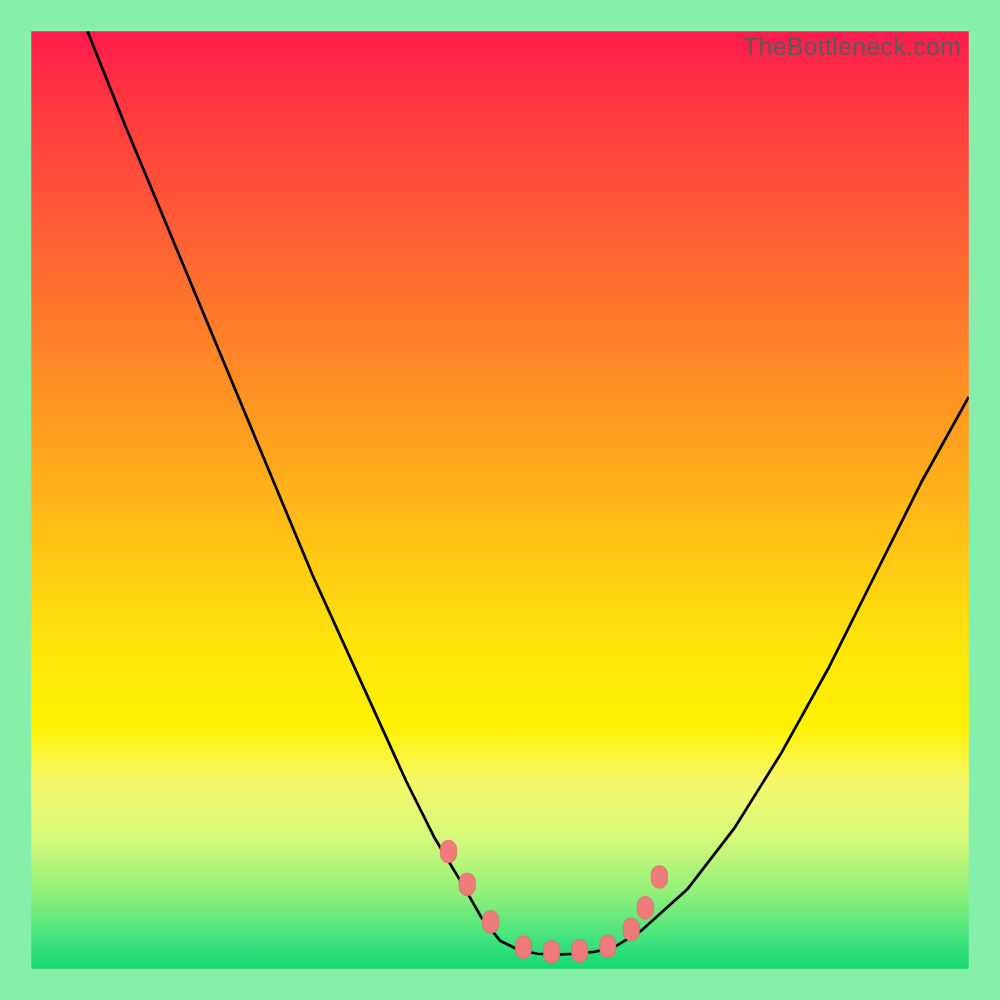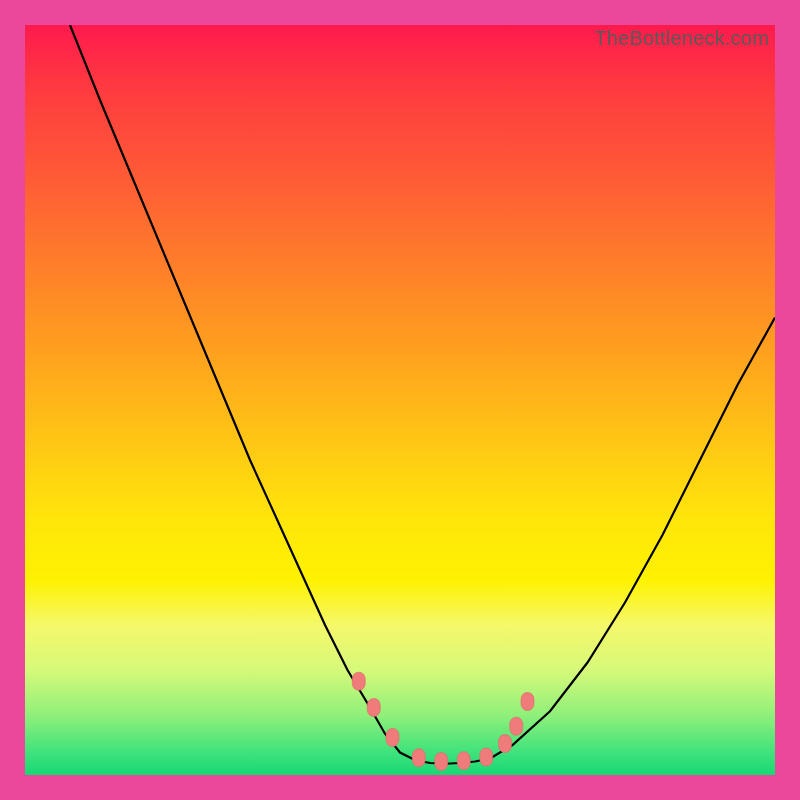--- a/index.html
+++ b/index.html
@@ -8,21 +8,21 @@
     width: 800px;
     height: 800px;
     background: #000;
     overflow: hidden;
     font-family: Arial, Helvetica, sans-serif;
   }
   .frame {
     position: relative;
     width: 800px;
     height: 800px;
-    background: #ec4899;
+    background: #86efac;
   }
   .plot-area {
     position: absolute;
     left: 25px;
     top: 25px;
     width: 750px;
     height: 750px;
     
     background: linear-gradient(to bottom,
       #ff1a4d 0%,

